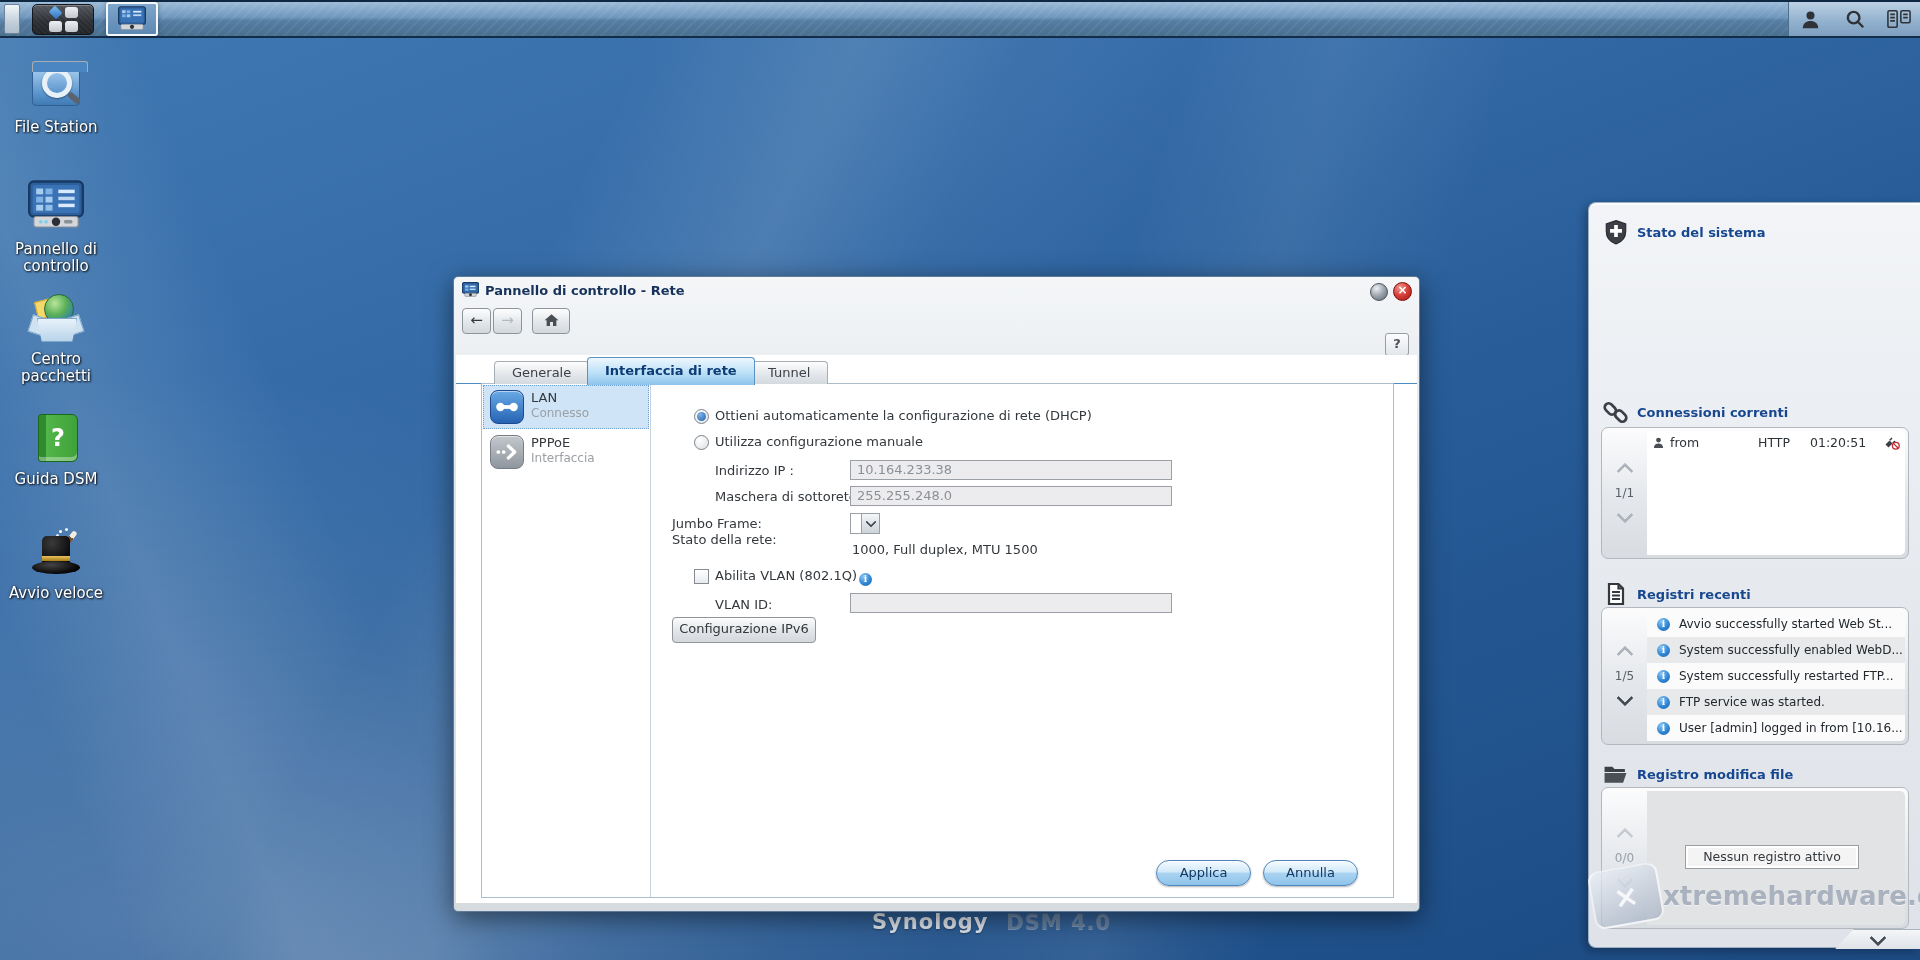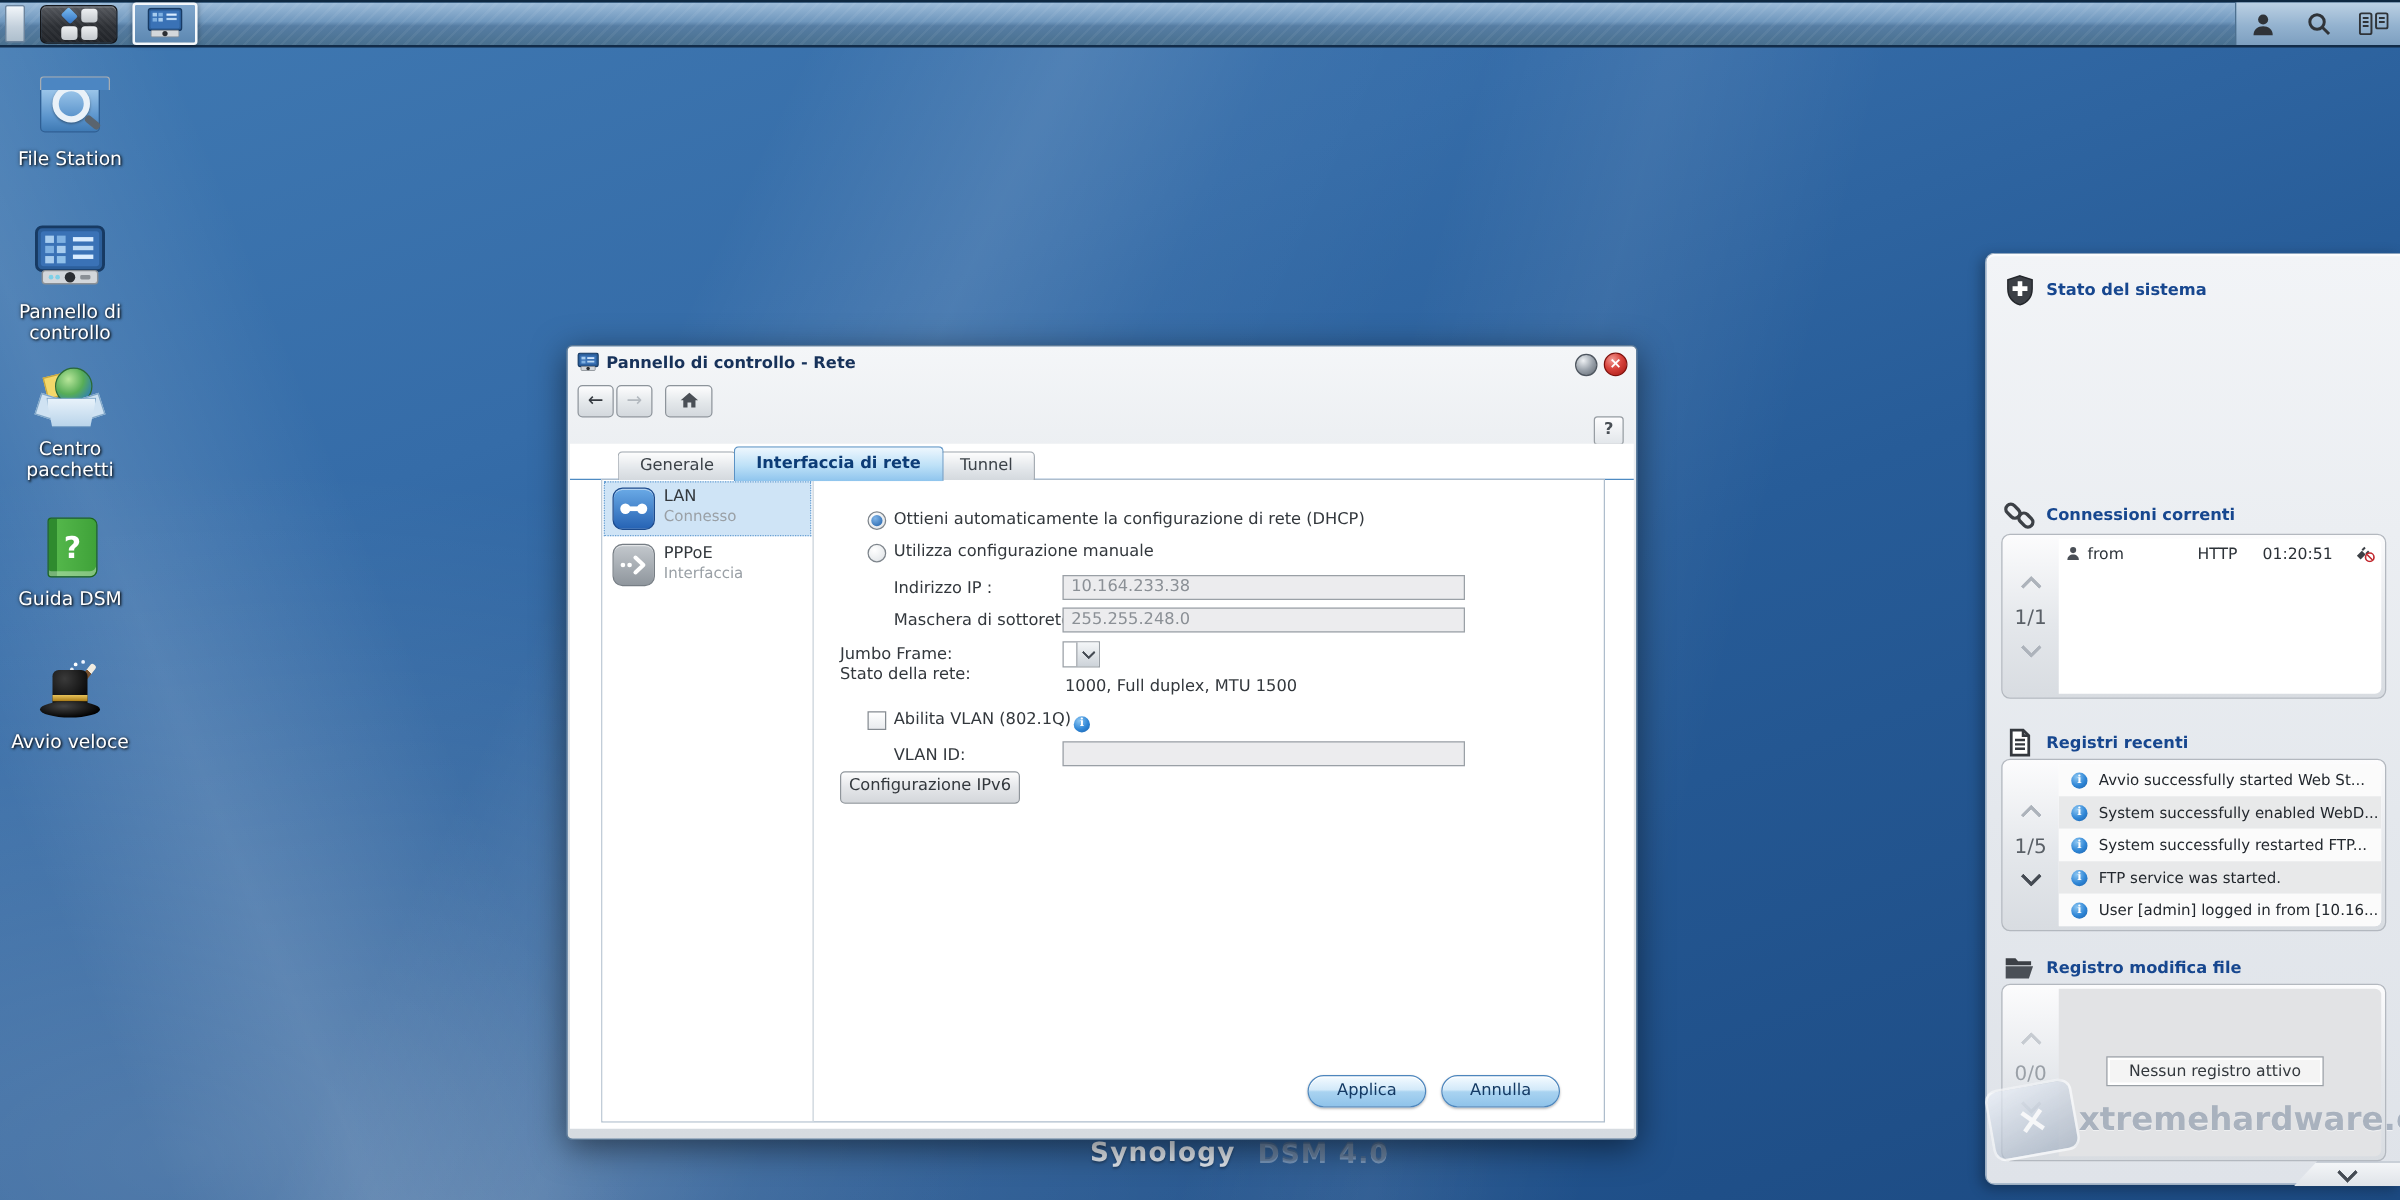--- a/index.html
+++ b/index.html
@@ -78,21 +78,21 @@
   .pkg .stick{position:absolute;left:6px;top:8px;width:14px;height:16px;background:#f4d86a;border:1px solid #c9a63c;transform:rotate(-14deg);}
   .pkg .boxf{position:absolute;left:7px;top:26px;width:38px;height:22px;background:linear-gradient(180deg,#e8f2fa,#b9d4ea);
     border:1px solid #7fa6c8;clip-path:polygon(0 0,100% 0,88% 100%,12% 100%);}
   .pkg .flapl{position:absolute;left:0px;top:24px;width:12px;height:16px;background:#cfe2f2;border:1px solid #7fa6c8;transform:rotate(18deg);}
   .pkg .flapr{position:absolute;right:0px;top:24px;width:12px;height:16px;background:#cfe2f2;border:1px solid #7fa6c8;transform:rotate(-18deg);}
   
   .syno-wm{position:absolute;left:872px;top:910px;font-size:21px;letter-spacing:1px;white-space:nowrap;}
   .syno-wm .b{font-weight:bold;color:rgba(255,255,255,.85);text-shadow:0 1px 2px rgba(0,0,0,.3);}
   .syno-wm .v{font-weight:bold;color:rgba(90,110,135,.55);text-shadow:0 1px 0 rgba(255,255,255,.35);margin-left:10px;}
   
-  .dlg{position:absolute;left:453px;top:276px;width:857px;height:636px;border-radius:5px;
+  .dlg{position:absolute;left:453px;top:276px;width:967px;height:636px;border-radius:5px;
     background:linear-gradient(180deg,#f4f6f8,#e1e5ea 30%,#d6dbe0);
     border:1px solid #5f7b96;box-shadow:0 6px 26px rgba(0,0,0,.5);box-sizing:border-box;z-index:20;}
   .dlg-title{position:absolute;left:0;top:0;right:0;height:26px;display:flex;align-items:center;padding-left:8px;cursor:move;}
   .dlg-title .t{font-size:13px;font-weight:bold;color:#17325a;margin-left:6px;}
   .dlg-ctl{position:absolute;right:7px;top:5px;display:flex;gap:5px;align-items:center;}
   .orb{width:16px;height:16px;border-radius:50%;background:radial-gradient(circle at 35% 28%, #eef1f4, #9aa2ab 50%, #5c646d);border:1px solid #4d555e;cursor:pointer;}
   .xbtn{width:17px;height:17px;border-radius:50%;background:radial-gradient(circle at 35% 28%, #f29a94, #d8433c 45%, #a31410);border:1px solid #7e100c;
     color:#fff;font-size:12px;font-weight:bold;line-height:15px;text-align:center;cursor:pointer;}
   .dlg-toolbar{position:absolute;left:0;top:26px;right:0;height:52px;}
   .navbtn{position:absolute;top:5px;width:27px;height:24px;border-radius:4px;border:1px solid #8d949b;
@@ -145,21 +145,21 @@
     background:linear-gradient(180deg,#f2f4f7,#e4e8ed 60%,#dfe3e9);
     border:1px solid #9fb0c2;border-right:none;box-shadow:-3px 3px 10px rgba(0,0,0,.3), inset 0 2px 0 rgba(255,255,255,.7);
     box-sizing:border-box;}
   .whdr{position:absolute;left:0;right:0;height:30px;display:flex;align-items:center;}
   .whdr .ico{width:27px;height:27px;margin-left:13px;display:flex;align-items:center;justify-content:center;}
   .whdr .tt{margin-left:8px;font-size:13px;font-weight:bold;color:#17478f;}
   .wcard{position:absolute;left:12px;width:308px;border:1px solid #b3b8bf;border-radius:7px;
     background:linear-gradient(180deg,#fcfcfd,#e4e7eb 55%,#d8dce1);box-sizing:border-box;}
   .pager{position:absolute;left:0;top:0;bottom:0;width:45px;display:flex;flex-direction:column;
     align-items:center;justify-content:center;gap:9px;}
-  .pager .pg{font-size:16px;color:#5a6067;}
+  .pager .pg{font-size:12px;color:#5a6067;}
   .chev{display:inline-block;width:9px;height:9px;border-left:3px solid #adb3bb;border-bottom:3px solid #adb3bb;border-radius:1px;cursor:pointer;}
   .chev.up{transform:rotate(135deg);}
   .chev.down{transform:rotate(-45deg);}
   .chev.dark{border-color:#454b53;}
   .chev.faint{border-color:#c6cbd1;}
   .listarea{position:absolute;left:45px;right:3px;top:3px;bottom:3px;background:#fff;border-radius:0 5px 5px 0;overflow:hidden;}
   .connrow{height:22px;display:flex;align-items:center;font-size:12.5px;color:#2c3238;padding:0 5px;}
   .logrow{height:26px;display:flex;align-items:center;font-size:12px;color:#23282e;white-space:nowrap;overflow:hidden;padding-right:4px;}
   .logrow:nth-child(even){background:#e8e9ea;}
   .logrow:nth-child(odd){background:#fbfbfb;}

